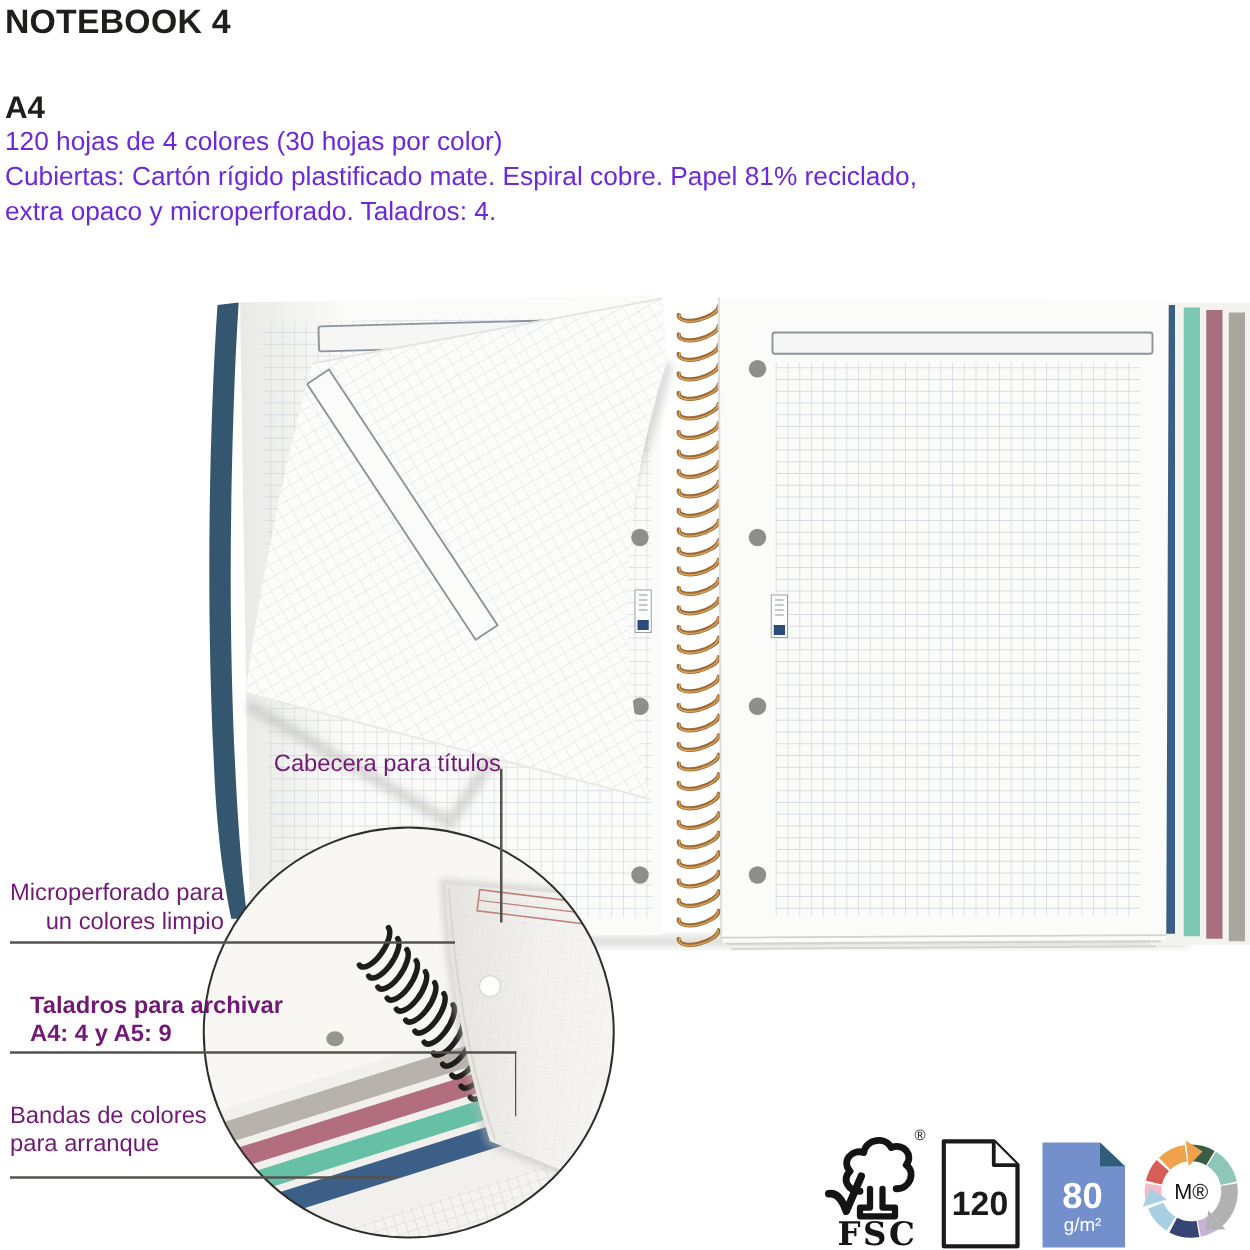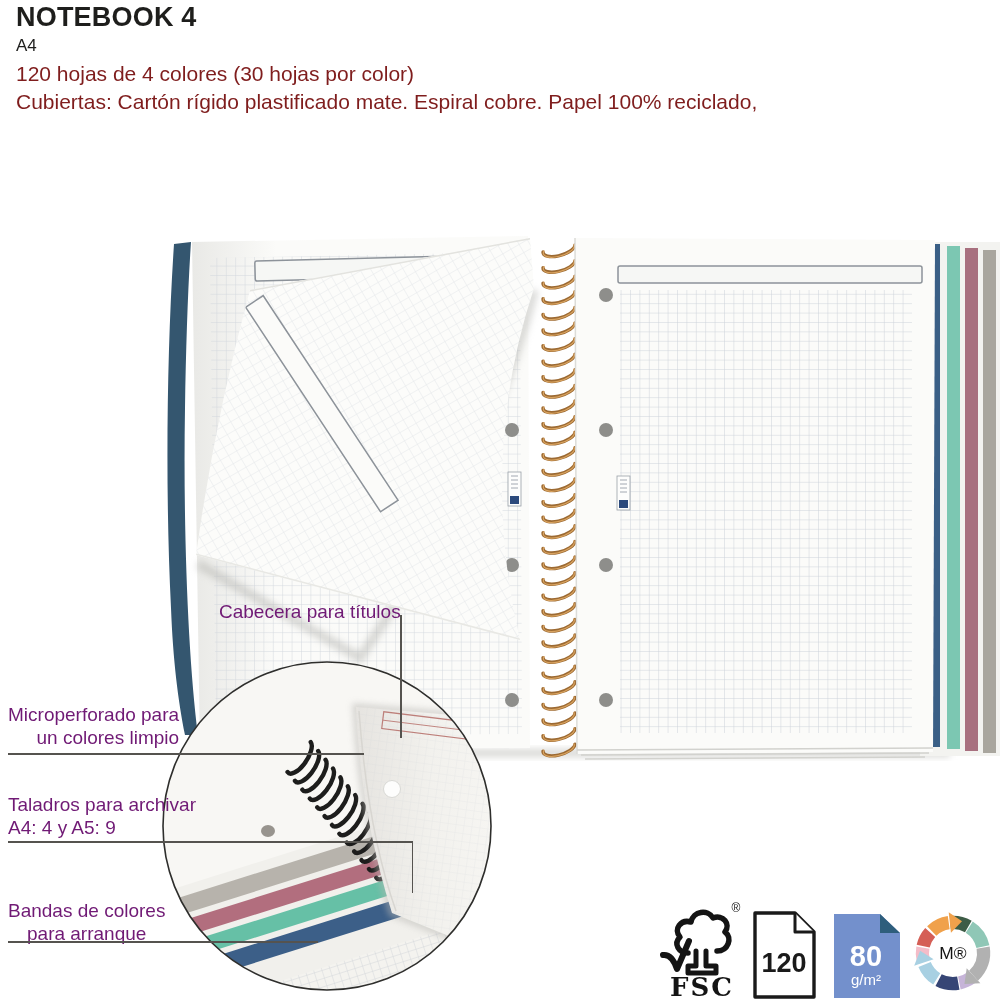--- a/index.html
+++ b/index.html
@@ -2,34 +2,35 @@
 <html><head>
 <meta charset="utf-8">
 <style>
   html,body{margin:0;padding:0;}
   body{
     width:1000px;height:1000px;position:relative;background:#ffffff;
     font-family:"Liberation Sans",sans-serif;color:#1e1e1c;overflow:hidden;
   }
   .abs{position:absolute;}
   .title{font-size:27px;font-weight:800;letter-spacing:.2px;line-height:30px;}
-  .subtitle{font-size:17px;font-weight:400;line-height:28px;}
-  .desc{font-size:21px;line-height:28px;font-weight:400;color:#7f1d1d;}
+  .subtitle{font-size:25px;font-weight:700;line-height:28px;margin-top:40px;}
+  .desc{font-size:21px;line-height:28px;font-weight:400;color:#6d28d9;}
   .ann{font-size:19px;line-height:23px;color:#701a75;}
   .ann-line{background:#55534f;position:absolute;}
   svg{display:block;}
 </style>
 </head>
 <body>
 
-<div class="abs" style="left:16px;top:2px;">
+<div class="abs" style="left:4px;top:2px;">
   <div class="title">NOTEBOOK 4</div>
   <div class="subtitle">A4</div>
   <div class="desc">120 hojas de 4 colores (30 hojas por color)</div>
-  <div class="desc">Cubiertas: Cartón rígido plastificado mate. Espiral cobre. Papel 100% reciclado,</div>
+  <div class="desc">Cubiertas: Cartón rígido plastificado mate. Espiral cobre. Papel 81% reciclado,</div>
+  <div class="desc">extra opaco y microperforado. Taladros: 4.</div>
 </div>
 
 <svg class="abs" style="left:160px;top:228px;" width="845" height="535" viewBox="0 0 845 535">
   <defs>
     <pattern id="gridA" width="9.4" height="9.4" patternUnits="userSpaceOnUse">
       <path d="M9.4 0H0V9.4" fill="none" stroke="#ccd2d9" stroke-width="1"></path>
     </pattern>
     <filter id="soft" x="-40%" y="-40%" width="180%" height="180%">
         <feGaussianBlur stdDeviation="3.5"></feGaussianBlur>
       </filter>
@@ -224,28 +225,28 @@
 
 <div class="abs ann" style="left:219px;top:600px;">Cabecera para títulos</div>
 <div class="ann-line" style="left:400px;top:615px;width:1.6px;height:123px;"></div>
 
 <div class="abs ann" style="left:8px;top:703px;text-align:right;">
   <span>Microperforado para</span><br>
   <span>un colores limpio</span>
 </div>
 <div class="ann-line" style="left:8px;top:753px;width:356px;height:1.6px;"></div>
 
-<div class="abs ann" style="left:8px;top:793px;">
+<div class="abs ann" style="left:24px;top:793px;font-weight:bold;">
   <span>Taladros para archivar</span><br>
   <span>A4: 4 y A5: 9</span>
 </div>
 <div class="ann-line" style="left:8px;top:841px;width:405px;height:1.6px;"></div>
 <div class="ann-line" style="left:411.5px;top:841px;width:1.6px;height:52px;"></div>
 
-<div class="abs ann" style="left:8px;top:899px;text-align:center;">
+<div class="abs ann" style="left:8px;top:881px;">
   <span>Bandas de colores</span><br>
   <span>para arranque</span>
 </div>
 <div class="ann-line" style="left:8px;top:941px;width:310px;height:1.6px;"></div>
 
 <svg class="abs" style="left:658px;top:898px;" width="88" height="100" viewBox="0 0 88 100">
   <g stroke="#141414" fill="none" stroke-linecap="round" stroke-linejoin="round">
     <path d="M30,55 C21,55 15,46 22,39 C15,31 23,21 33,24 C35,13 50,11 55,20 C65,16 73,26 67,34 C75,40 70,53 59,53" stroke-width="5.5"></path>
     <path d="M5,57 C12,56 16,62 19,71 L31,43" stroke-width="6"></path>
     <path d="M38,53 L38,68 L30,68 L30,75 L58,75 L58,68 L48,68 L48,53" stroke-width="5"></path>

